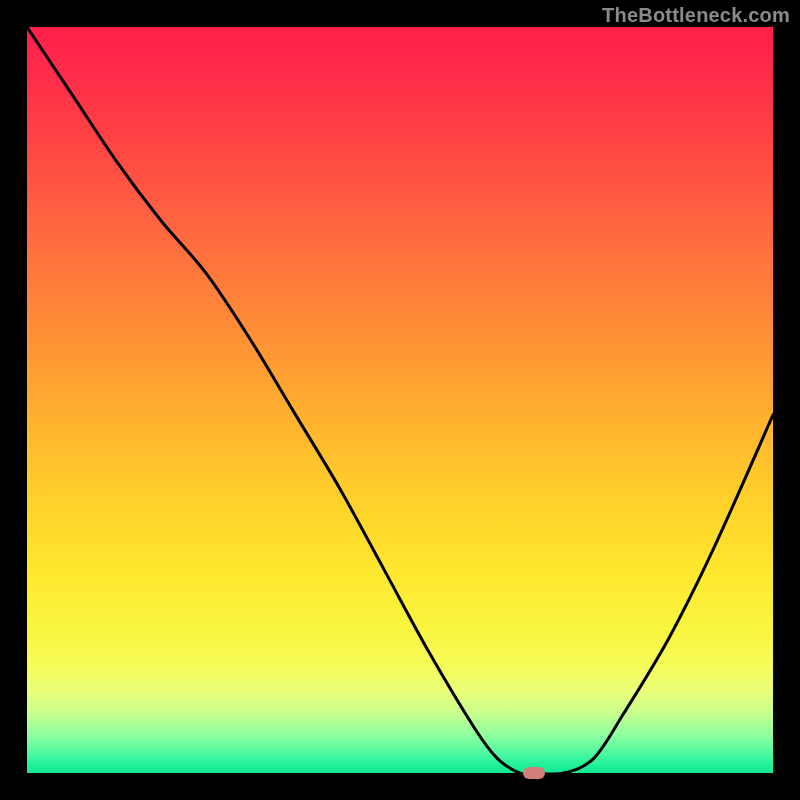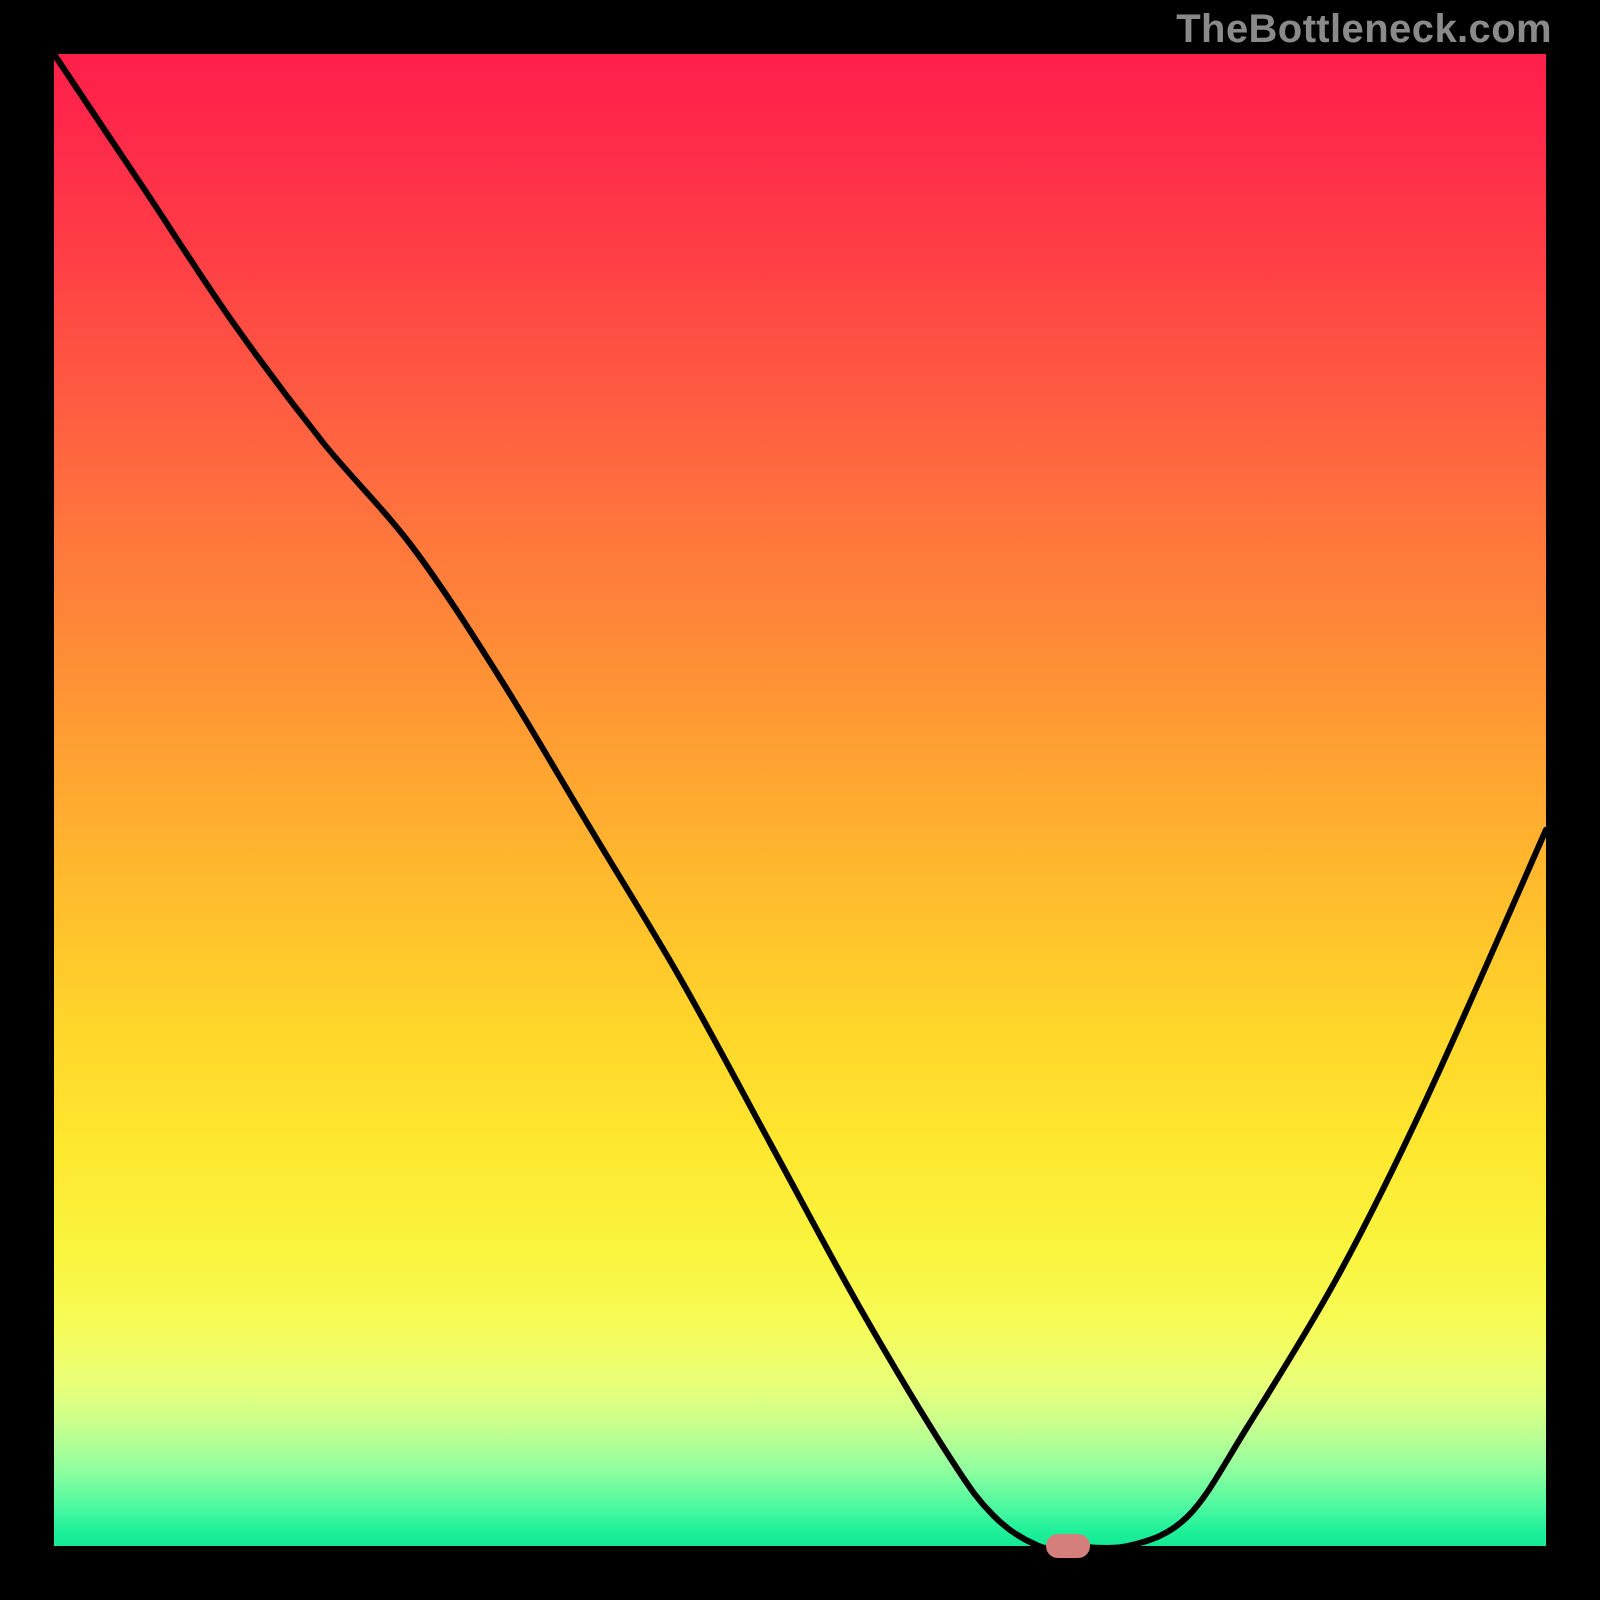--- a/index.html
+++ b/index.html
@@ -52,21 +52,21 @@
     position: absolute;
     width: 22px;
     height: 12px;
     border-radius: 6px;
     background: #d47f7b;
     transform: translate(-50%, -50%);
   }
   .watermark {
     position: absolute;
     top: 4px;
-    right: 24px;
+    right: 10px;
     font-family: Arial, Helvetica, sans-serif;
     font-size: 20px;
     font-weight: 600;
     color: #8a8a8a;
     letter-spacing: 0.2px;
   }
 </style>
 </head>
 <body>
 

